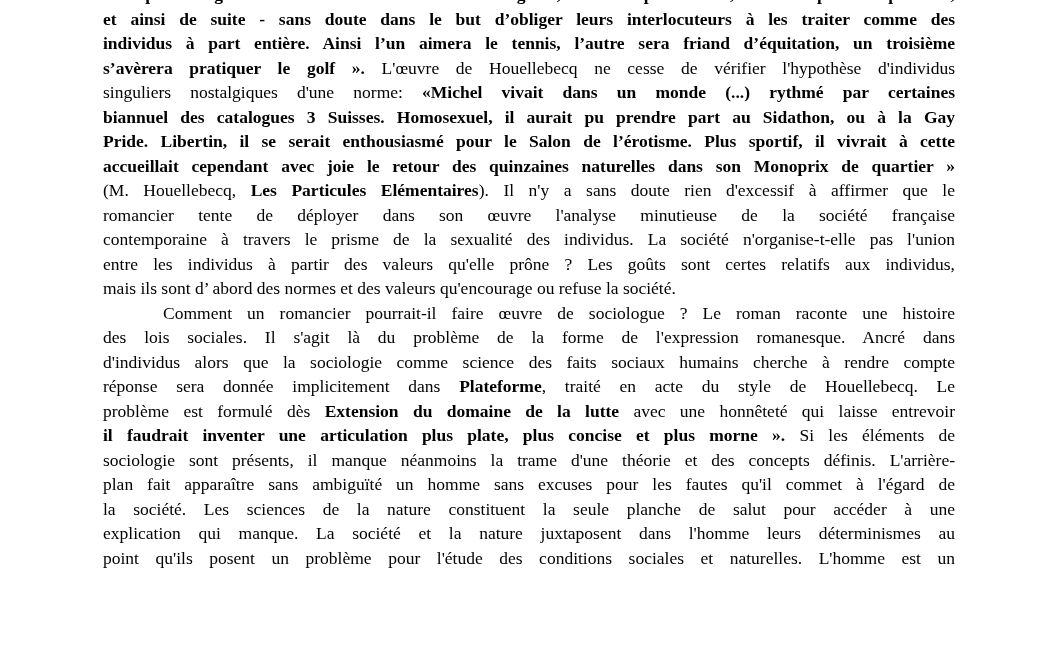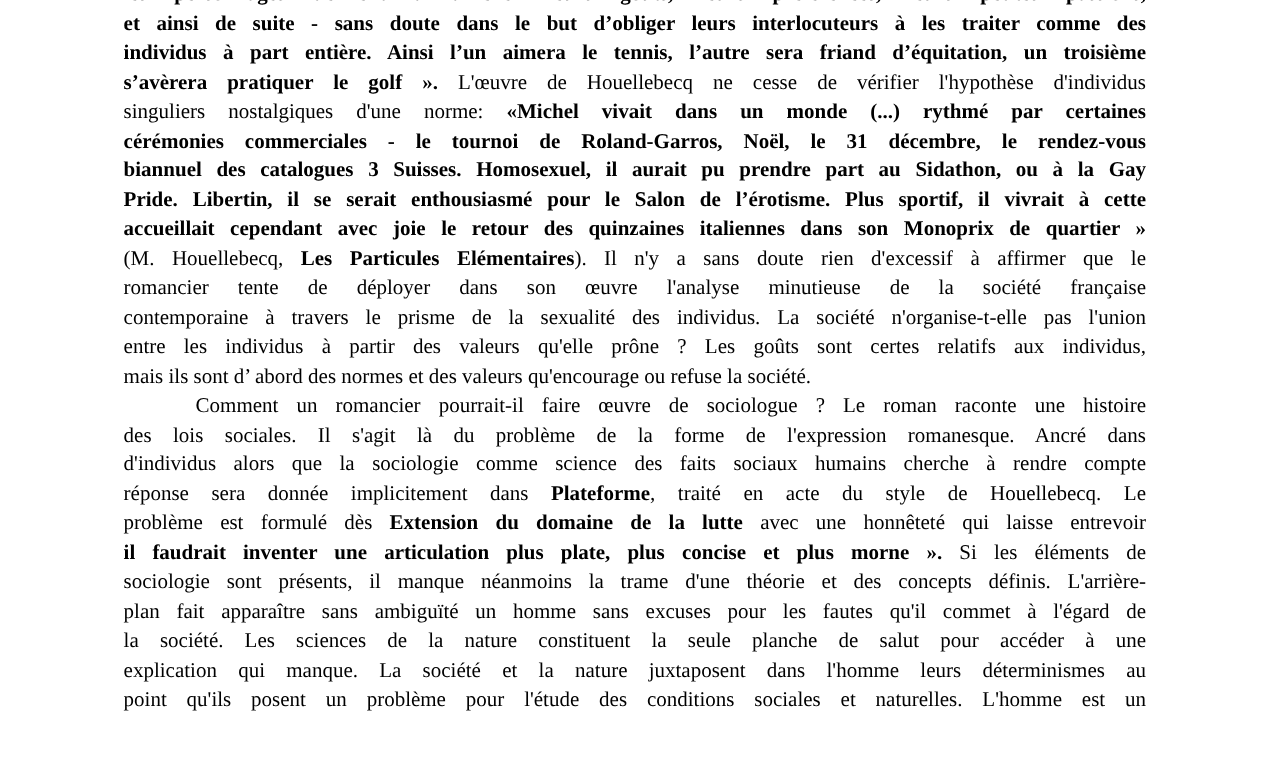--- a/index.html
+++ b/index.html
@@ -44,24 +44,23 @@
 </head>
 <body>
 
 <div class="page">
   <div>
       <div class="line"><span class="seg bi">les personnages tiennent à afficher leurs goûts, leurs préférences, leurs petites passions,</span></div>
       <div class="line"><span class="seg bi">et ainsi de suite - sans doute dans le but d’obliger leurs interlocuteurs à les traiter comme des</span></div>
       <div class="line"><span class="seg bi">individus à part entière. Ainsi l’un aimera le tennis, l’autre sera friand d’équitation, un troisième</span></div>
       <div class="line"><span class="seg bi">s’avèrera pratiquer le golf ».</span><span class="seg"> L'œuvre de Houellebecq ne cesse de vérifier l'hypothèse d'individus</span></div>
       <div class="line"><span class="seg">singuliers nostalgiques d'une norme: </span><span class="seg bi">«Michel vivait dans un monde (...) rythmé par certaines</span></div>
-      <div class="line"><span class="seg bi">cérémonies commerciales - le tournoi de Roland-Garros, Noël, le 31 décembre, le rendez-vous</span></div>
       <div class="line"><span class="seg bi">biannuel des catalogues 3 Suisses. Homosexuel, il aurait pu prendre part au Sidathon, ou à la Gay</span></div>
       <div class="line"><span class="seg bi">Pride. Libertin, il se serait enthousiasmé pour le Salon de l’érotisme. Plus sportif, il vivrait à cette</span></div>
-      <div class="line"><span class="seg bi">accueillait cependant avec joie le retour des quinzaines italiennes dans son Monoprix de quartier »</span></div>
+      <div class="line"><span class="seg bi">accueillait cependant avec joie le retour des quinzaines naturelles dans son Monoprix de quartier »</span></div>
       <div class="line"><span class="seg">(M. Houellebecq, </span><span class="seg bi">Les Particules Elémentaires</span><span class="seg">). Il n'y a sans doute rien d'excessif à affirmer que le</span></div>
       <div class="line"><span class="seg">romancier tente de déployer dans son œuvre l'analyse minutieuse de la société française</span></div>
       <div class="line"><span class="seg">contemporaine à travers le prisme de la sexualité des individus. La société n'organise-t-elle pas l'union</span></div>
       <div class="line"><span class="seg">entre les individus à partir des valeurs qu'elle prône ? Les goûts sont certes relatifs aux individus,</span></div>
       <div class="line left"><span class="seg">mais ils sont d’ abord des normes et des valeurs qu'encourage ou refuse la société.</span></div>
       <div class="line indent"><span class="seg">Comment un romancier pourrait-il faire œuvre de sociologue ? Le roman raconte une histoire</span></div>
       <div class="line"><span class="seg">des lois sociales. Il s'agit là du problème de la forme de l'expression romanesque. Ancré dans</span></div>
       <div class="line"><span class="seg">d'individus alors que la sociologie comme science des faits sociaux humains cherche à rendre compte</span></div>
       <div class="line"><span class="seg">réponse sera donnée implicitement dans </span><span class="seg bi">Plateforme</span><span class="seg">, traité en acte du style de Houellebecq. Le</span></div>
       <div class="line"><span class="seg">problème est formulé dès </span><span class="seg bi">Extension du domaine de la lutte</span><span class="seg"> avec une honnêteté qui laisse entrevoir</span></div>

